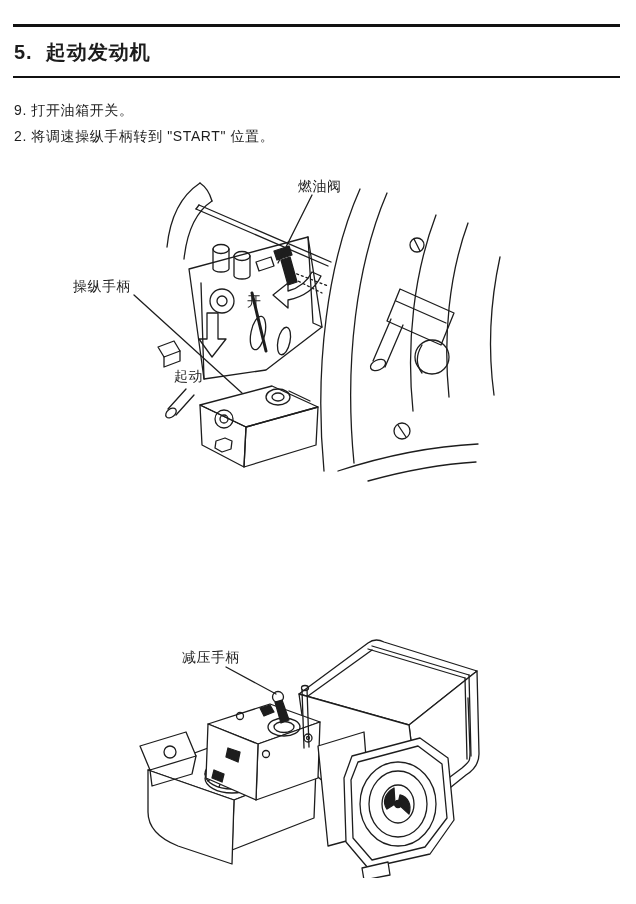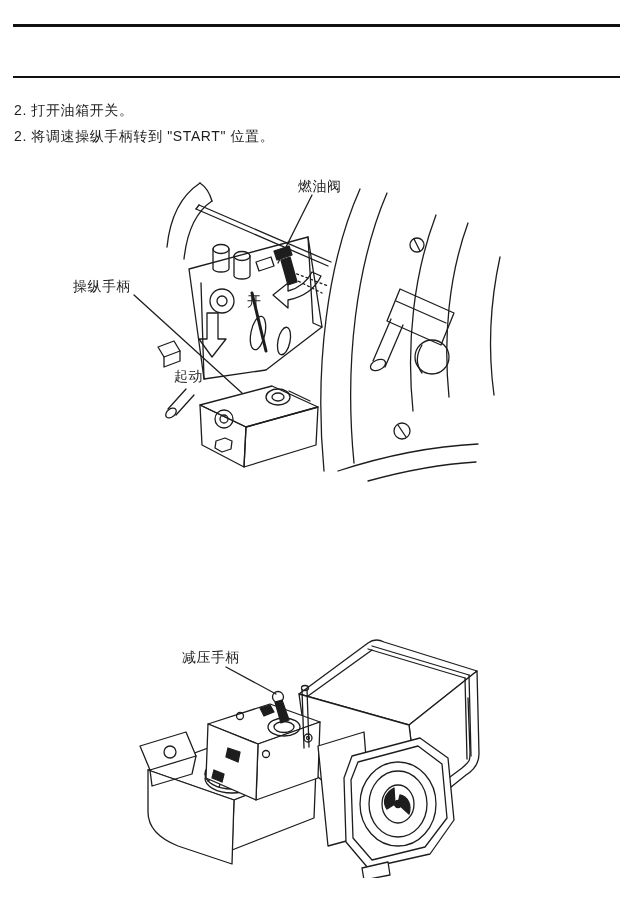--- a/index.html
+++ b/index.html
@@ -32,23 +32,24 @@
     fill:#1d1d1d;font-size:14px;letter-spacing:0.5px;
   }
   .ink{stroke:#1d1d1d;fill:none;stroke-width:1.3;stroke-linecap:round;stroke-linejoin:round;}
 </style>
 </head>
 <body>
 
 <div class="page">
 
   <div class="rule top"></div>
+  <div class="section-title">5.  起动发动机</div>
   <div class="rule under-title"></div>
 
-  <div class="step s1">2. 打开油箱开关。</div>
+  <div class="step s1">9. 打开油箱开关。</div>
   <div class="step s2">2. 将调速操纵手柄转到 "START" 位置。</div>
 
   <div class="figure f1">
     <svg viewBox="0 0 470 330" width="470" height="330">
       <g class="ink">
 
         <path d="M97,82 C100,52 112,30 130,18"></path>
         <path d="M114,94 C117,66 127,46 142,36"></path>
         <path d="M130,18 C136,22 140,29 142,36"></path>
 

